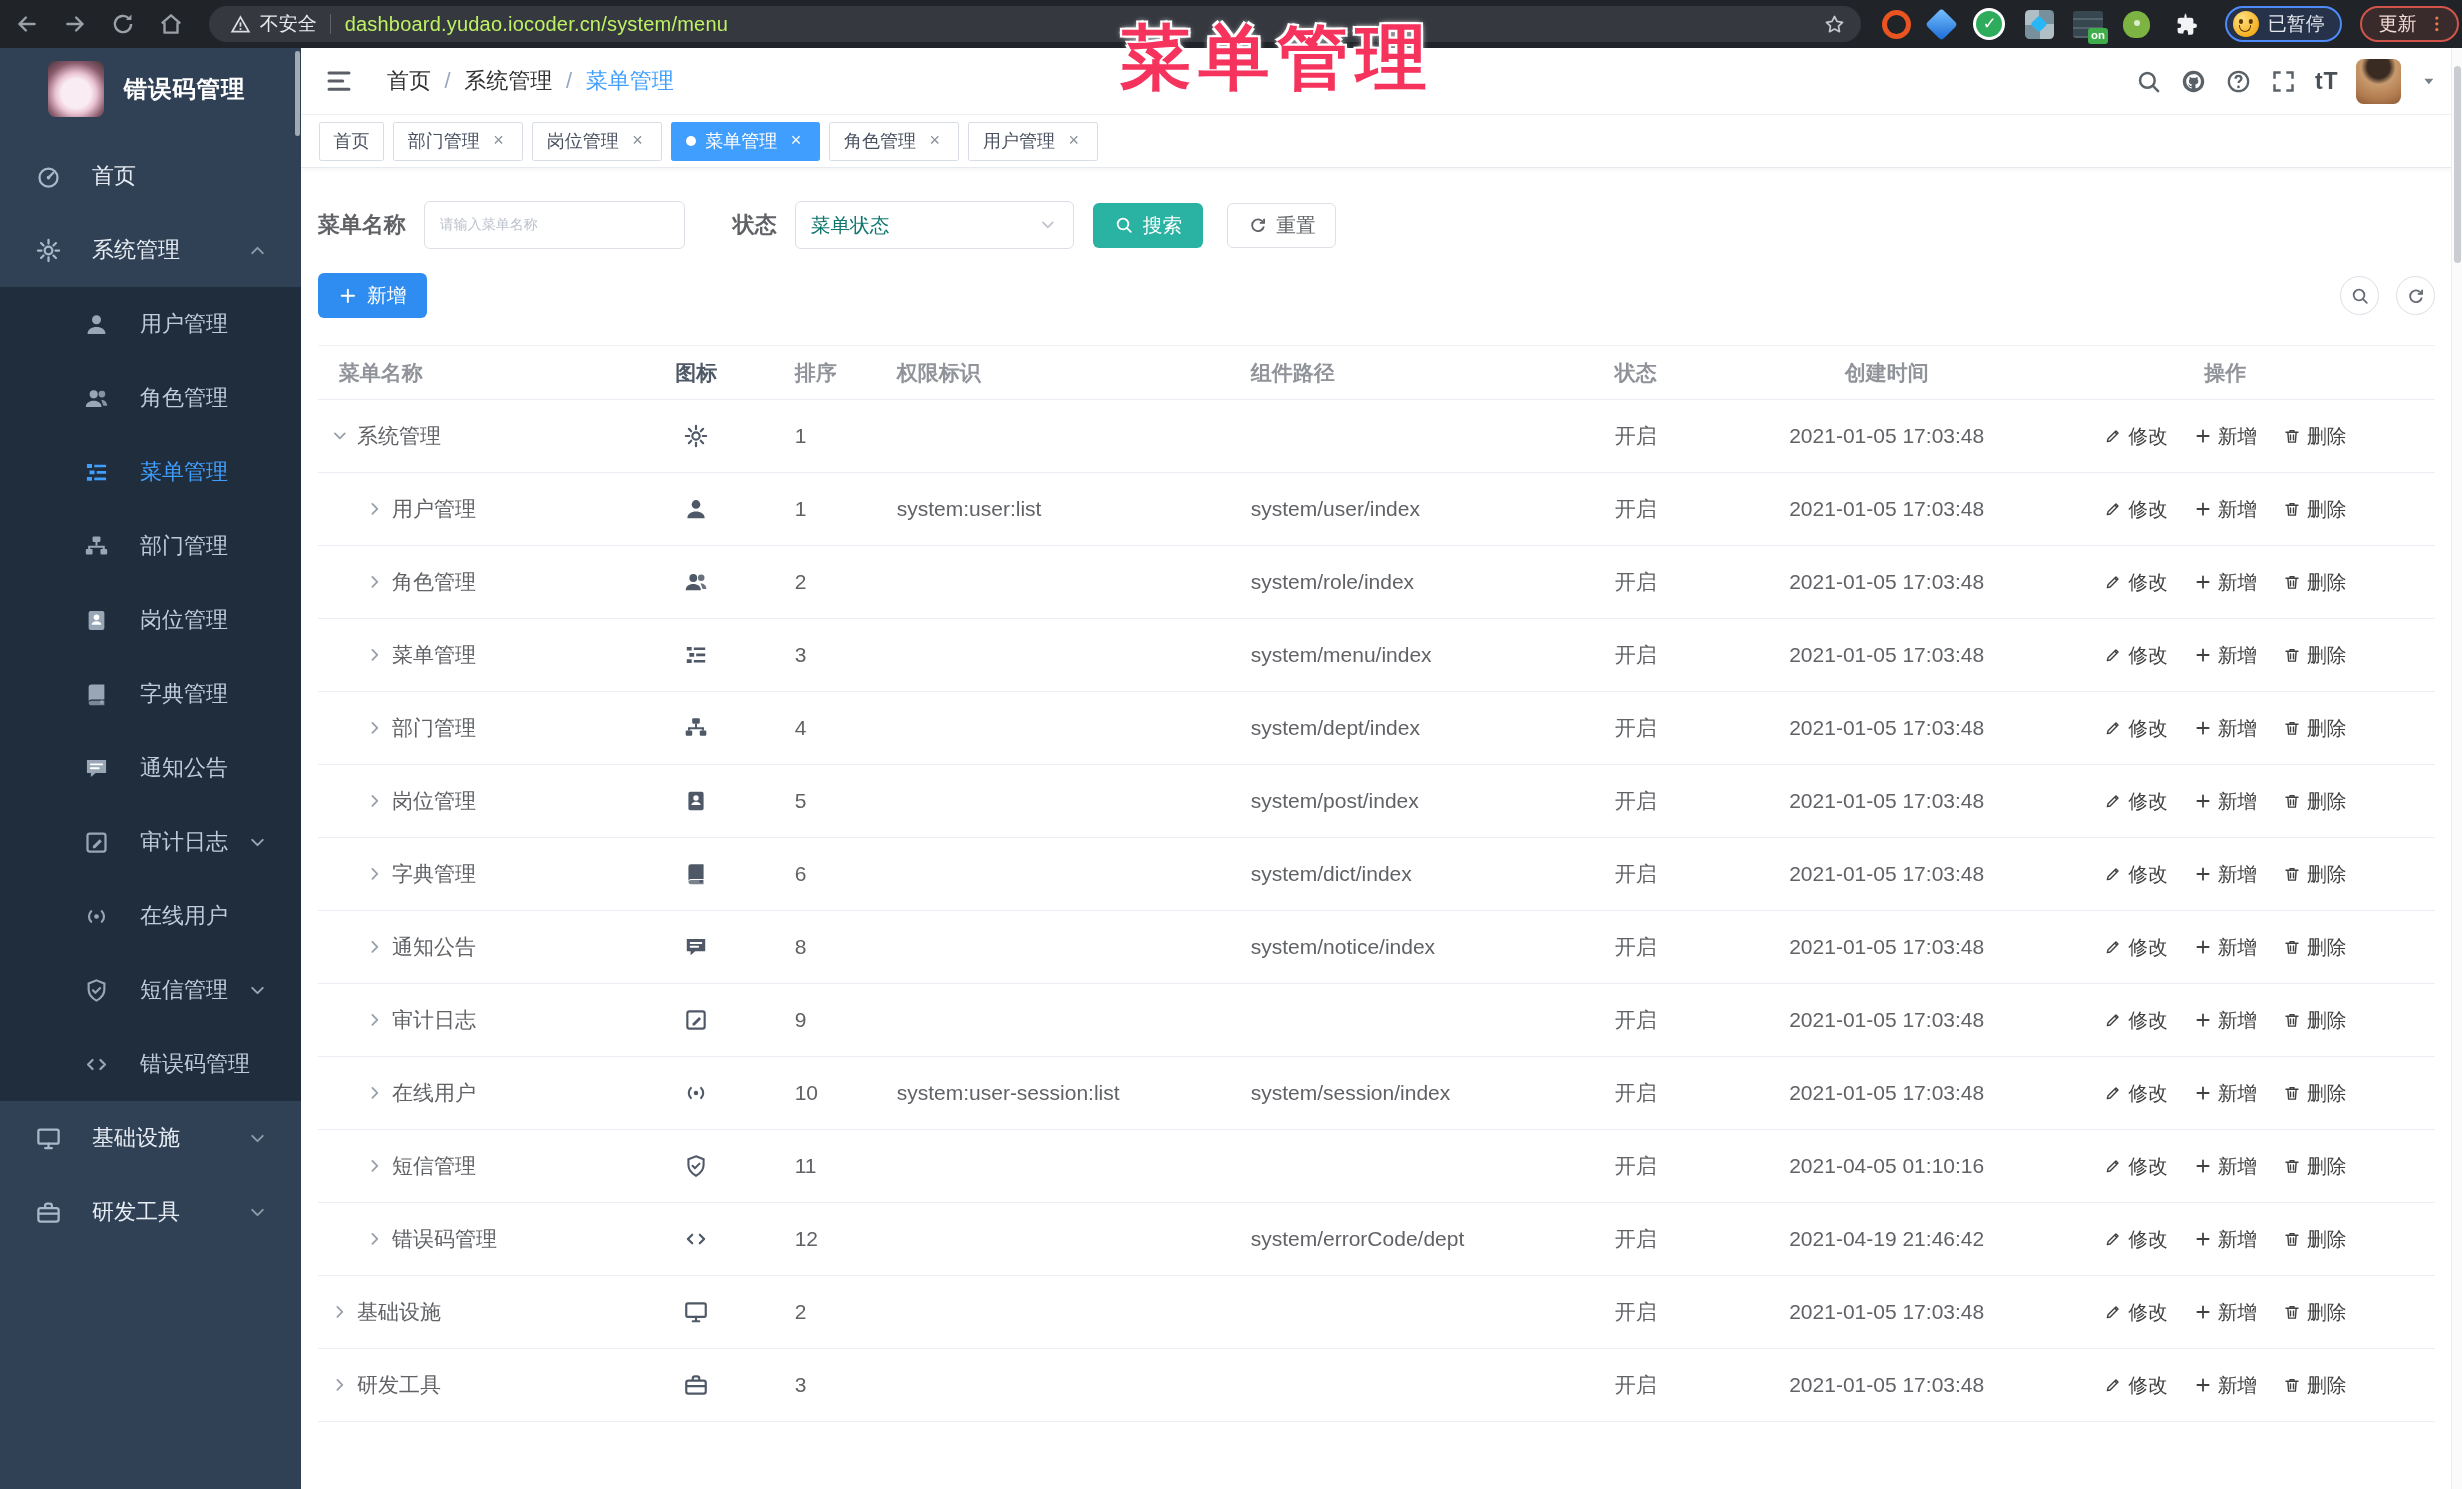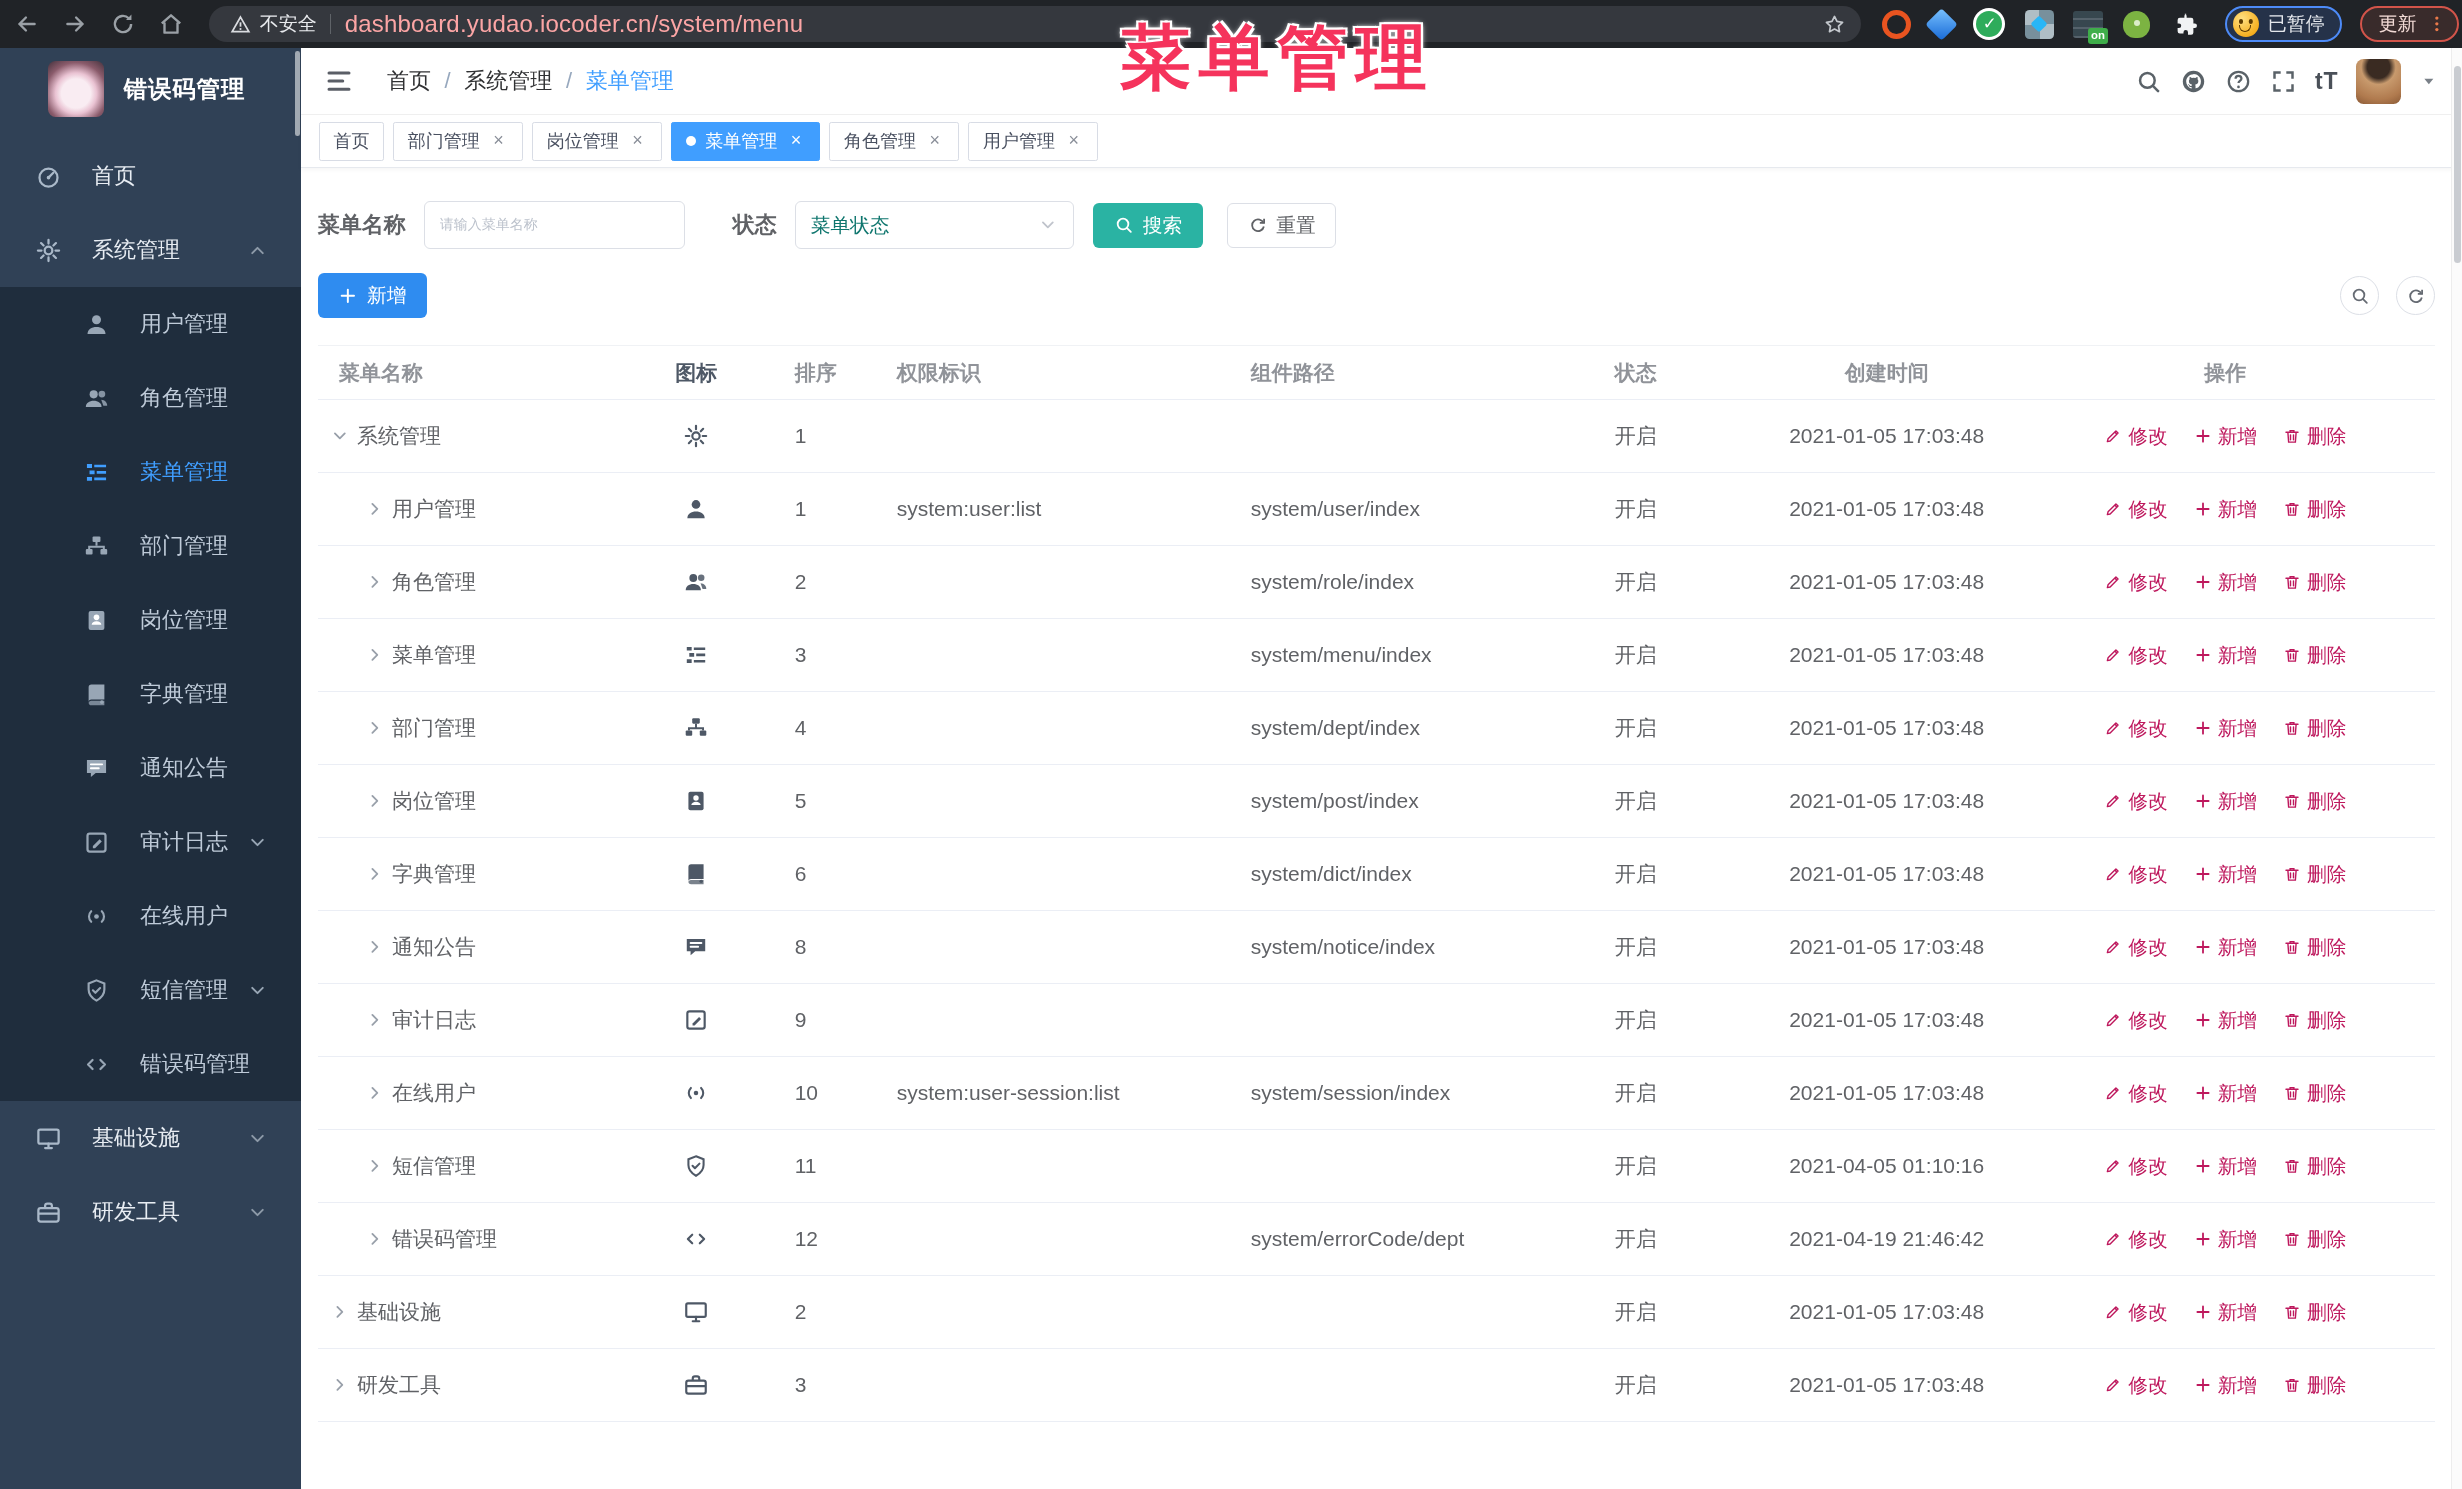--- a/index.html
+++ b/index.html
@@ -11,21 +11,21 @@
   .chrome { position:absolute; left:0; top:0; width:2462px; height:48px; background:#202327;
     display:flex; align-items:center; z-index:5; }
   .chrome .navbtn { width:42px; height:42px; display:flex; align-items:center; justify-content:center;
     color:#9aa0a6; margin-left:6px; }
   .chrome .navbtn .ic { width:26px; height:26px; }
   .urlpill { height:36px; flex:none; width:1652px; margin-left:16.7px; background:#35383e; border-radius:19.7px;
     display:flex; align-items:center; padding:0 15px; color:#e8eaed; }
   .urlpill .warn { width:21px; height:21px; color:#dadce0; margin:0 9px 0 6px; }
   .urlpill .sec { font-size:19px; color:#e8eaed; }
   .urlpill .div { width:0.8px; height:19.7px; background:#5f6368; margin:0 13.6px; }
-  .urlpill .url { font-size:24px; color:#fca5a5; letter-spacing:0.2px; flex:1; }
+  .urlpill .url { font-size:20px; color:#bef264; letter-spacing:0.2px; flex:1; }
   .urlpill .star { width:23px; height:23px; color:#c3c7cc; }
   .extrow { display:flex; align-items:center; gap:19.7px; margin-left:21px; }
   .ext { width:32px; height:32px; position:relative; display:flex; align-items:center; justify-content:center; }
   .ext-ubuntu { border:5.3px solid #e95420; border-radius:50%; width:29px; height:29px; }
   .ext-gem { width:23px; height:23px; background:linear-gradient(135deg,#79c2ff,#1769d6); transform:rotate(45deg); border-radius:3.8px; }
   .ext-check { width:32px; height:32px; border-radius:50%; background:#fff; }
   .ext-check::after { content:""; position:absolute; inset:3px; border-radius:50%; background:#2eac5b; }
   .ext-check::before { content:"✓"; position:absolute; z-index:2; color:#fff; font-size:16.7px; font-weight:bold; top:4.5px; left:9.8px; }
   .ext-grid { width:29px; height:29px; border-radius:4.5px;
     background:conic-gradient(#78909c 25%, #b0bec5 0 50%, #78909c 0 75%, #b0bec5 0); }
@@ -125,21 +125,21 @@
   .trow .c-name.lv0 { padding-left:12px; } .trow .c-name.lv1 { padding-left:47px; }
   .c-name .arrow { width:19.7px; height:19.7px; color:#99a0aa; margin-right:7.6px; cursor:pointer; }
   .c-icon { display:flex; justify-content:center; color:#4e5866; }
   .c-icon .ic { width:26px; height:26px; }
   .c-sort { padding-left:53px; }
   .c-perm { padding-left:34px; }
   .c-path { padding-left:24px; }
   .c-status { padding-left:39px; }
   .c-time { text-align:center; }
   .c-ops { display:flex; justify-content:center; gap:26px; }
-  .oplink { display:flex; align-items:center; gap:6px; color:#be185d; font-size:19.7px; cursor:pointer;justify-content:center; }
+  .oplink { display:flex; align-items:center; gap:6px; color:#404040; font-size:19.7px; cursor:pointer;justify-content:center; }
   .oplink .ic { width:18px; height:18px; }
 
   
   .pagescroll { position:absolute; right:0; top:48px; bottom:0; width:10.6px; background:#fbfbfb; border-left:0.8px solid #ededed; }
   .pagescroll .thumb { position:absolute; left:1.5px; right:1.5px; top:18px; height:197px; border-radius:4.5px; background:#c9ccd1; }
 </style>
 </head>
 <body>
 
 <svg width="0" height="0" style="position:absolute">

